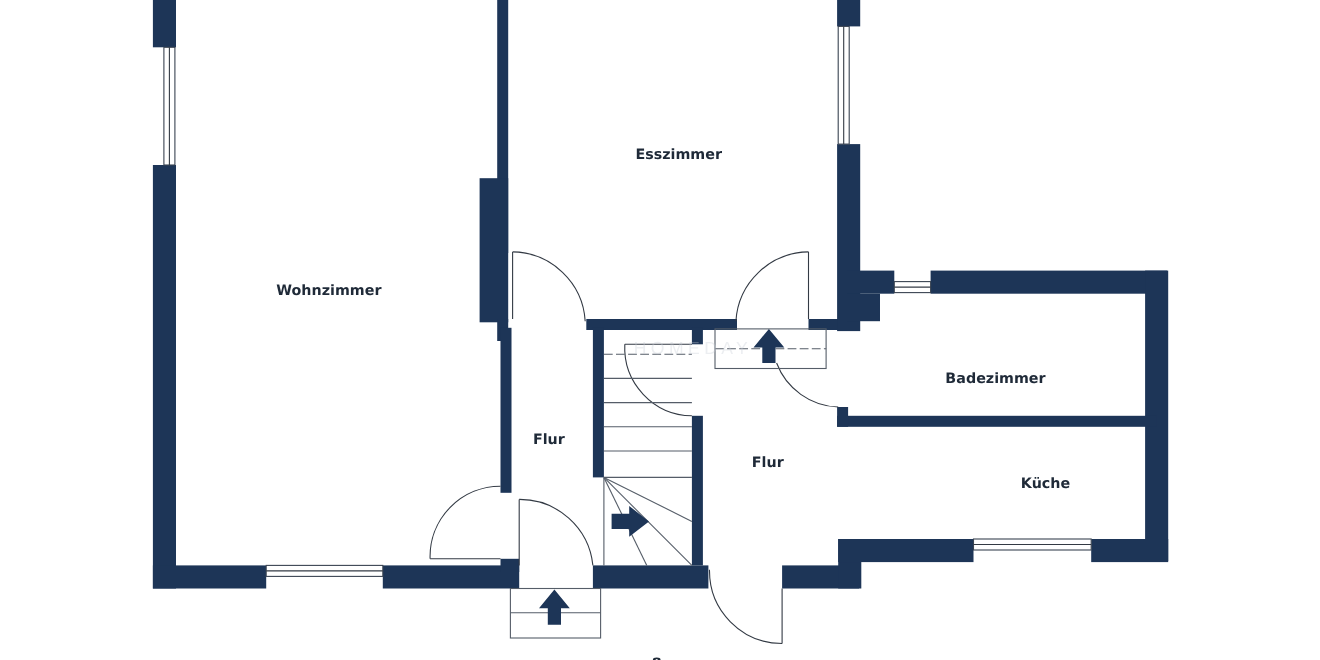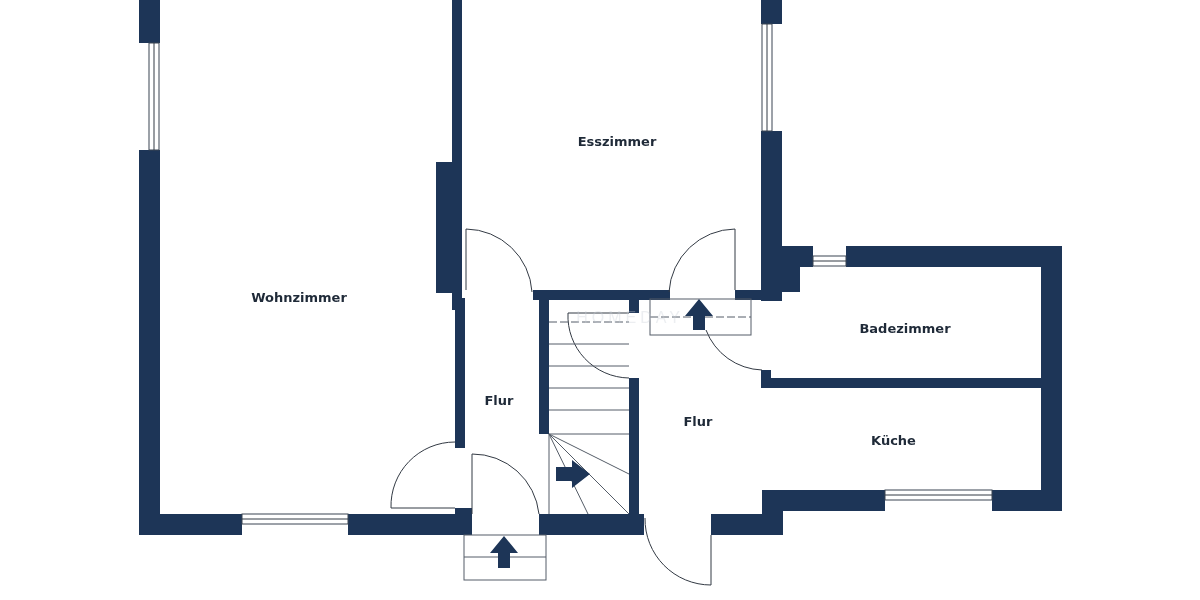--- a/index.html
+++ b/index.html
@@ -133,19 +133,19 @@
 
   <g>
     <path class="arrow" d="M556 467 H572 V460 L590 474 L572 488 V481 H556 Z"></path>
     <path class="arrow" d="M498 568 V553 H490 L504 536 L518 553 H510 V568 Z"></path>
     <path class="arrow" d="M693 330 V316 H685 L699 299 L713 316 H705 V330 Z"></path>
   </g>
 </svg>
 
 <div class="watermark" style="left:630px; top:318px;">HOMEDAY</div>
 
-<div class="label" style="left:299px; top:265px;margin-top:32px;">Wohnzimmer</div>
+<div class="label" style="left:299px; top:265px;">Wohnzimmer</div>
 <div class="label" style="left:609px; top:141px;padding-left:16px;">Esszimmer</div>
 <div class="label" style="left:499px; top:400px;">Flur</div>
 <div class="label" style="left:698px; top:421px;">Flur</div>
-<div class="label" style="left:905px; top:328px;text-align:right;">Badezimmer</div>
-<div class="label" style="left:878px; top:440px;padding-left:31px;">Küche</div>
+<div class="label" style="left:905px; top:345px;text-align:right;">Badezimmer</div>
+<div class="label" style="left:935px; top:440px;padding-left:31px;">Küche</div>
 <div class="label" style="left:597px; top:604px;">8</div>
 
 </body></html>

